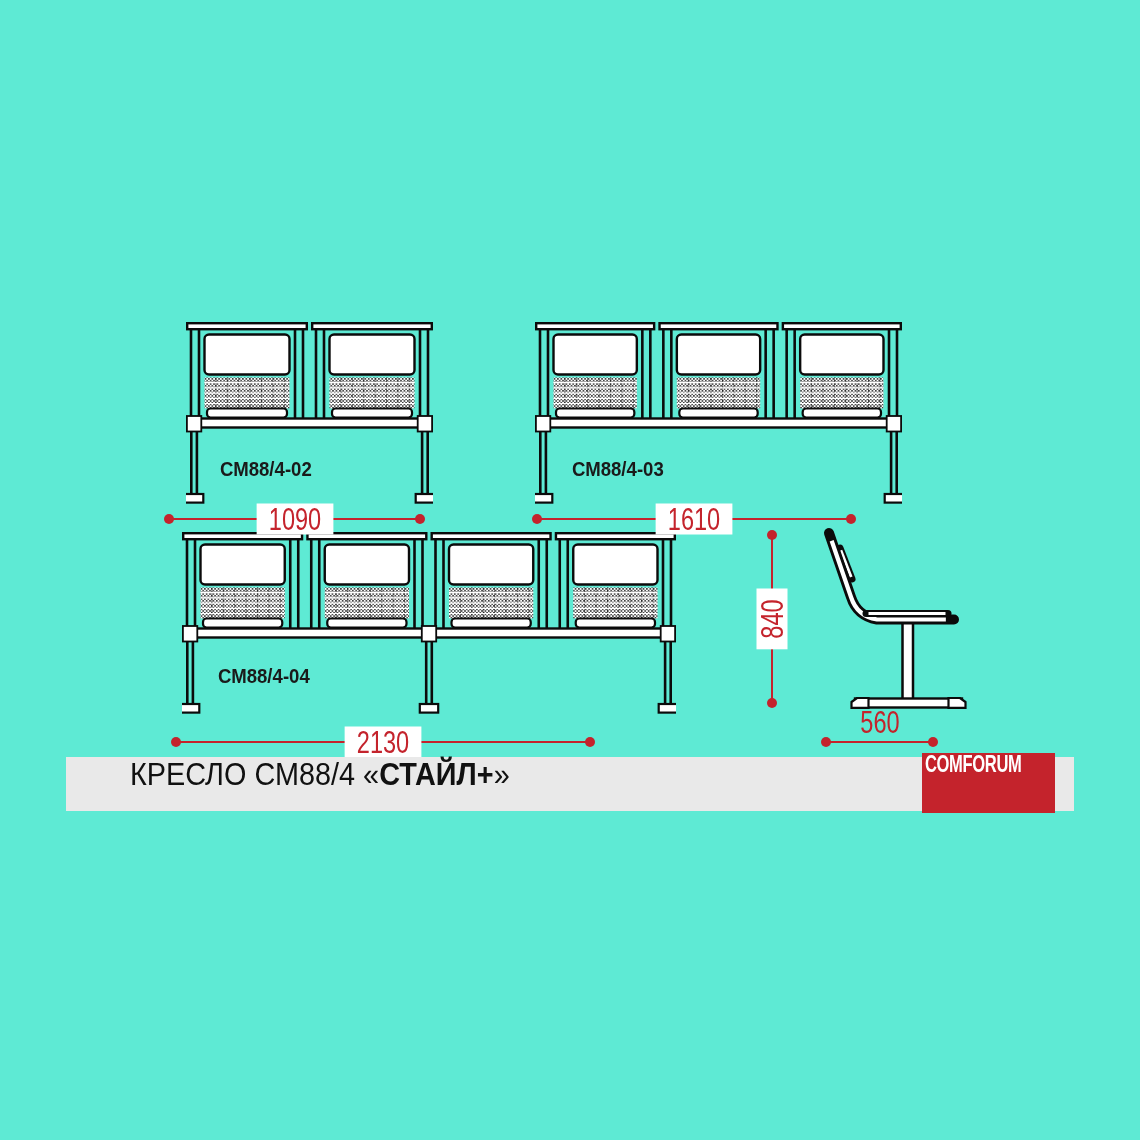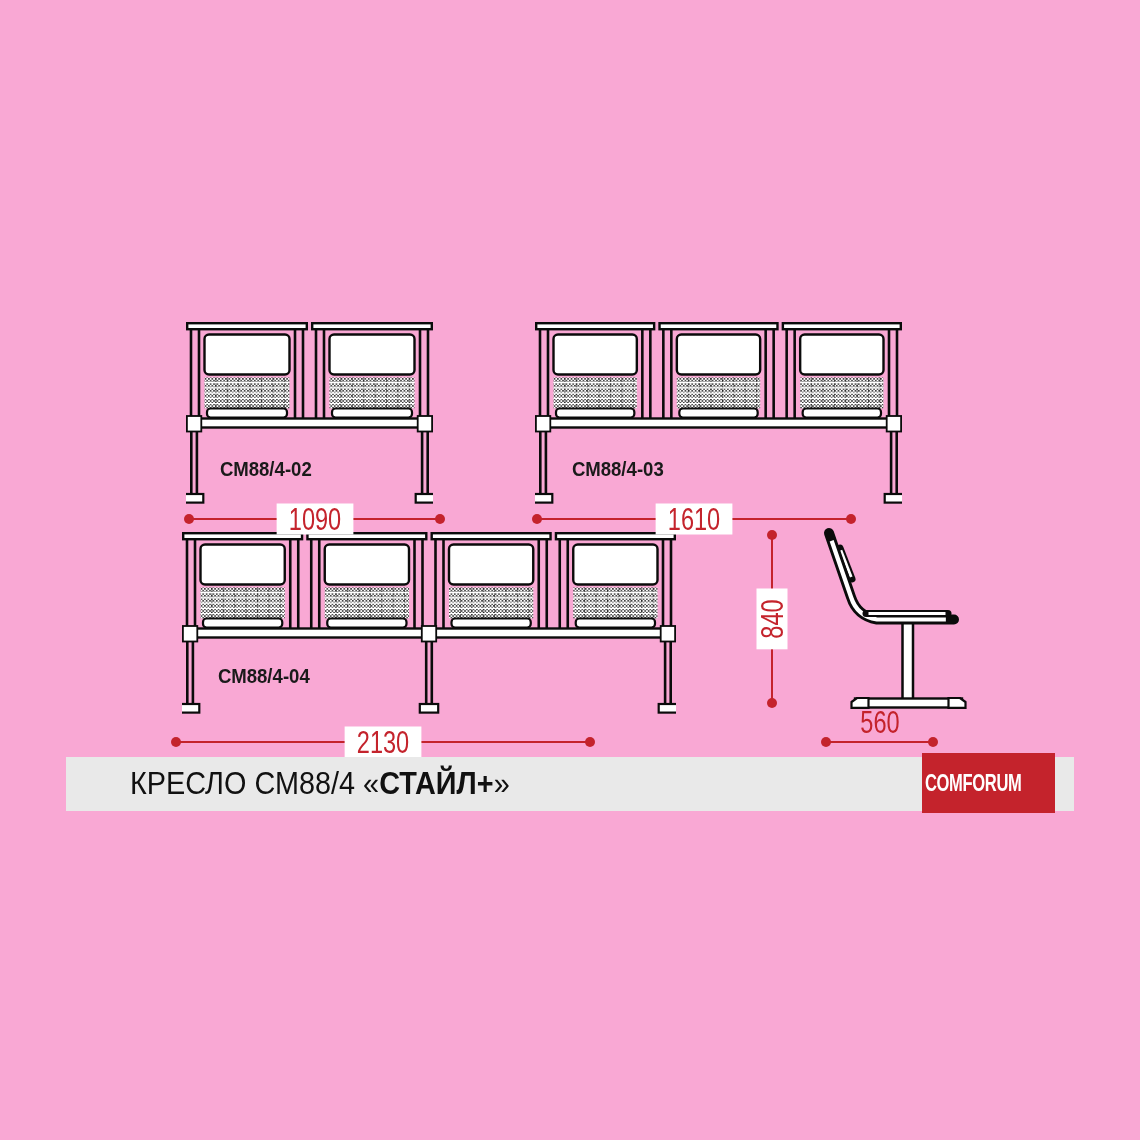--- a/index.html
+++ b/index.html
@@ -1,16 +1,16 @@
 <!DOCTYPE html>
 <html style="--accent: #c4232c; --footer-bg: #e9e9e9; --logo-bg: #c4232c;"><head>
 <meta charset="utf-8">
 <style>
   html,body{margin:0;padding:0;background:#fff;}
-  .page{position:relative;width:1140px;height:1140px;background:#f9a8d4;overflow:hidden;
+  .page{position:relative;width:1140px;height:1140px;background:#5eead4;overflow:hidden;
         font-family:"Liberation Sans","DejaVu Sans",sans-serif;}
   .bench{position:absolute;}
   .bench svg{display:block;}
   .model-label{position:absolute;font-size:20px;font-weight:bold;color:#1a1a1a;
                transform:scaleX(.93);transform-origin:left top;white-space:nowrap;line-height:1;}
   
   .dim{position:absolute;}
   .dim-h{height:10px;}
   .dim-v{width:10px;}
   .dot{position:absolute;width:10px;height:10px;border-radius:50%;background:var(--accent,#c4232c);}
@@ -19,26 +19,26 @@
   .dline{position:absolute;left:4px;right:4px;top:4px;height:2px;background:var(--accent,#c4232c);}
   .dline-v{position:absolute;top:4px;bottom:4px;left:4px;width:2px;background:var(--accent,#c4232c);}
   .dtext{position:absolute;left:50%;top:50%;transform:translate(-50%,-50%) scaleX(.76);
          background:#fff;padding:0 16px;font-size:31px;line-height:1;color:var(--accent,#c4232c);white-space:nowrap;}
   .dtext-above{position:absolute;left:50%;bottom:9px;transform:translateX(-50%) scaleX(.76);
          font-size:31px;line-height:1;color:var(--accent,#c4232c);white-space:nowrap;}
   .dtext-v{position:absolute;left:50%;top:50%;transform:translate(-50%,-50%) rotate(-90deg) scaleX(.76);
          background:#fff;padding:0 14px;font-size:31px;line-height:1;color:var(--accent,#c4232c);white-space:nowrap;}
   
   .footer-bar{position:absolute;left:66px;top:757px;width:1008px;height:54px;
-              background:var(--footer-bg,#e9e9e9);display:flex;align-items:center;}
+              background:var(--footer-bg,#e9e9e9);display:flex;}
   .footer-title{margin-left:64px;font-size:31px;color:#111;white-space:nowrap;
                 transform:scaleX(.93);transform-origin:left center;}
   .footer-title b{font-weight:bold;}
   .logo-box{position:absolute;left:922px;top:753px;width:133px;height:60px;
-            background:var(--logo-bg,#c4232c);display:flex;align-items:center;justify-content:center;gap:7px;}
+            background:var(--logo-bg,#c4232c);display:flex;justify-content:center;gap:7px;}
   .logo-text{color:#fff;font-weight:bold;font-size:23px;line-height:1;letter-spacing:-.5px;
              transform:scaleX(.72);transform-origin:left center;white-space:nowrap;}
   .chair-svg{position:absolute;left:815px;top:522px;}
 </style>
 </head>
 <body>
 
 <div class="page">
 
   <div class="bench" style="left:186px;top:322px;width:247px;height:182px">
@@ -283,21 +283,21 @@
         <line x1="244.20000000000002" y1="109.5" x2="244.20000000000002" y2="172" stroke="#0b0b0b" stroke-width="2.6"></line>
         <line x1="249.8" y1="109.5" x2="249.8" y2="172" stroke="#0b0b0b" stroke-width="2.6"></line>
         <rect x="237.8" y="172" width="18.4" height="8.6" fill="#fff" stroke="#0b0b0b" stroke-width="2.2"></rect>
       </svg>
     </div>
 
   <div class="model-label" style="left:220px;top:459px">СМ88/4-02</div>
   <div class="model-label" style="left:572px;top:459px">СМ88/4-03</div>
   <div class="model-label" style="left:218px;top:666px">СМ88/4-04</div>
 
-  <div class="dim dim-h" style="left:184px;top:514px;width:261px">
+  <div class="dim dim-h" style="left:164px;top:514px;width:261px">
     <i class="dot l"></i>
     <i class="dot r"></i>
     <span class="dline"></span>
     <span class="dtext">1090</span>
   </div>
   <div class="dim dim-h" style="left:532px;top:514px;width:324px">
     <i class="dot l"></i>
     <i class="dot r"></i>
     <span class="dline"></span>
     <span class="dtext">1610</span>

